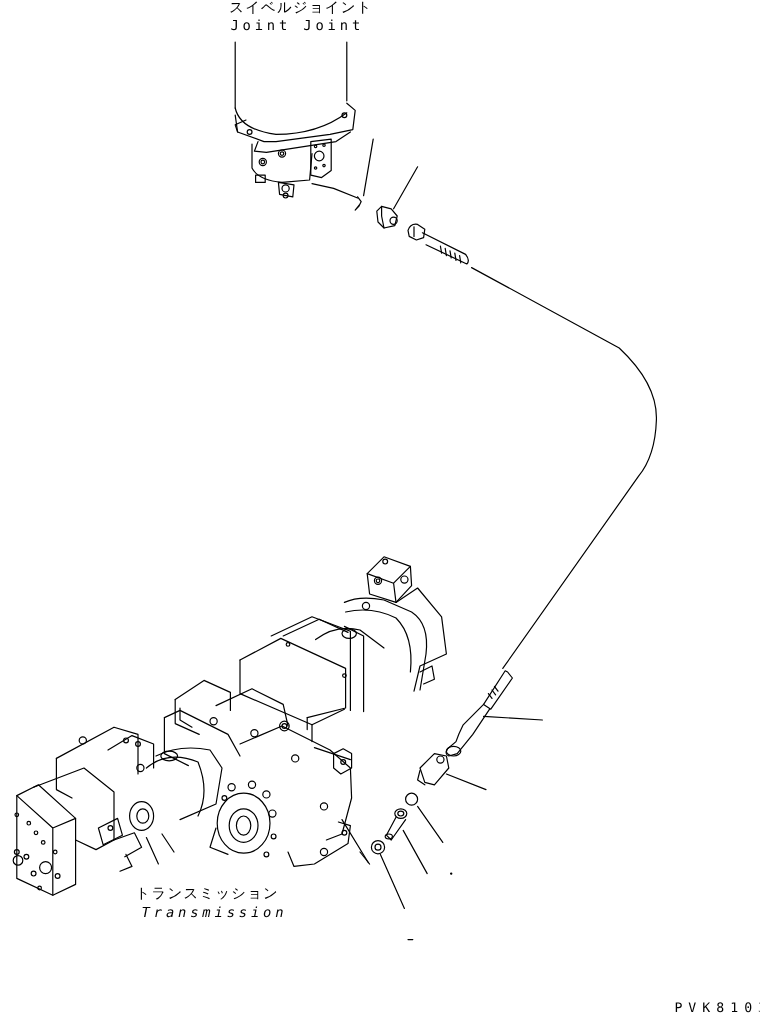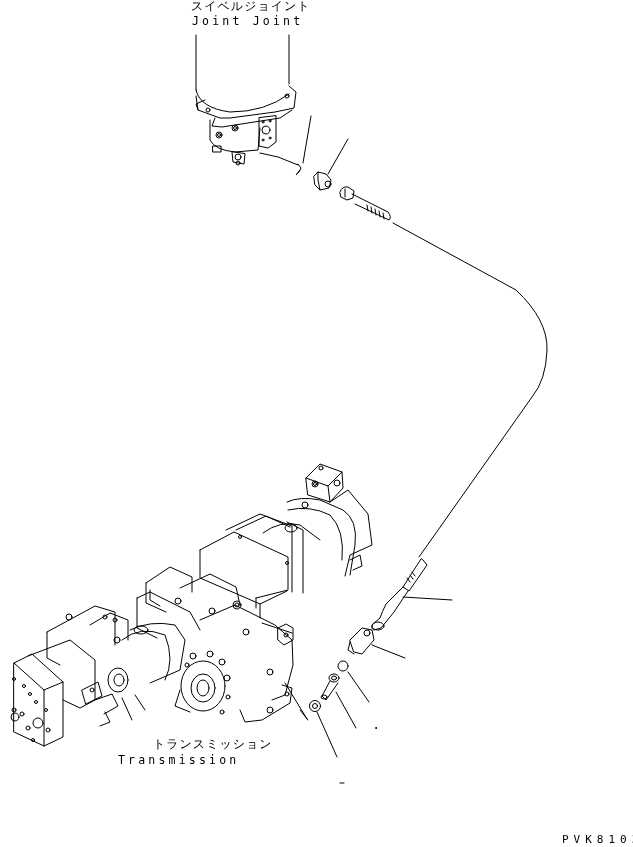--- a/index.html
+++ b/index.html
@@ -201,16 +201,16 @@
     <circle cx="92" cy="690" r="2"></circle>
     <path d="M95 700 L112 694 L118 706 L104 714"></path>
     <path d="M105 712 L110 722 L100 726"></path>
     <path d="M122 698 L132 720 M135 695 L145 710"></path>
   </g>
 </svg>
 
 <div class="label jp" style="left:191px; top:-2px;">スイベルジョイント</div>
 <div class="label en" style="left:192px; top:14px;">Joint Joint</div>
 
-<div class="label jp" style="left:113px; top:736px;margin-left:40px;">トランスミッション</div>
-<div class="label en" style="left:118px; top:753px;">Transmission</div>
+<div class="label jp" style="left:113px; top:736px;">トランスミッション</div>
+<div class="label en" style="left:118px; top:753px;font-style:italic;">Transmission</div>
 
 <div class="label code" style="left:562px; top:833px;">PVK8103</div>
 
 </body></html>

